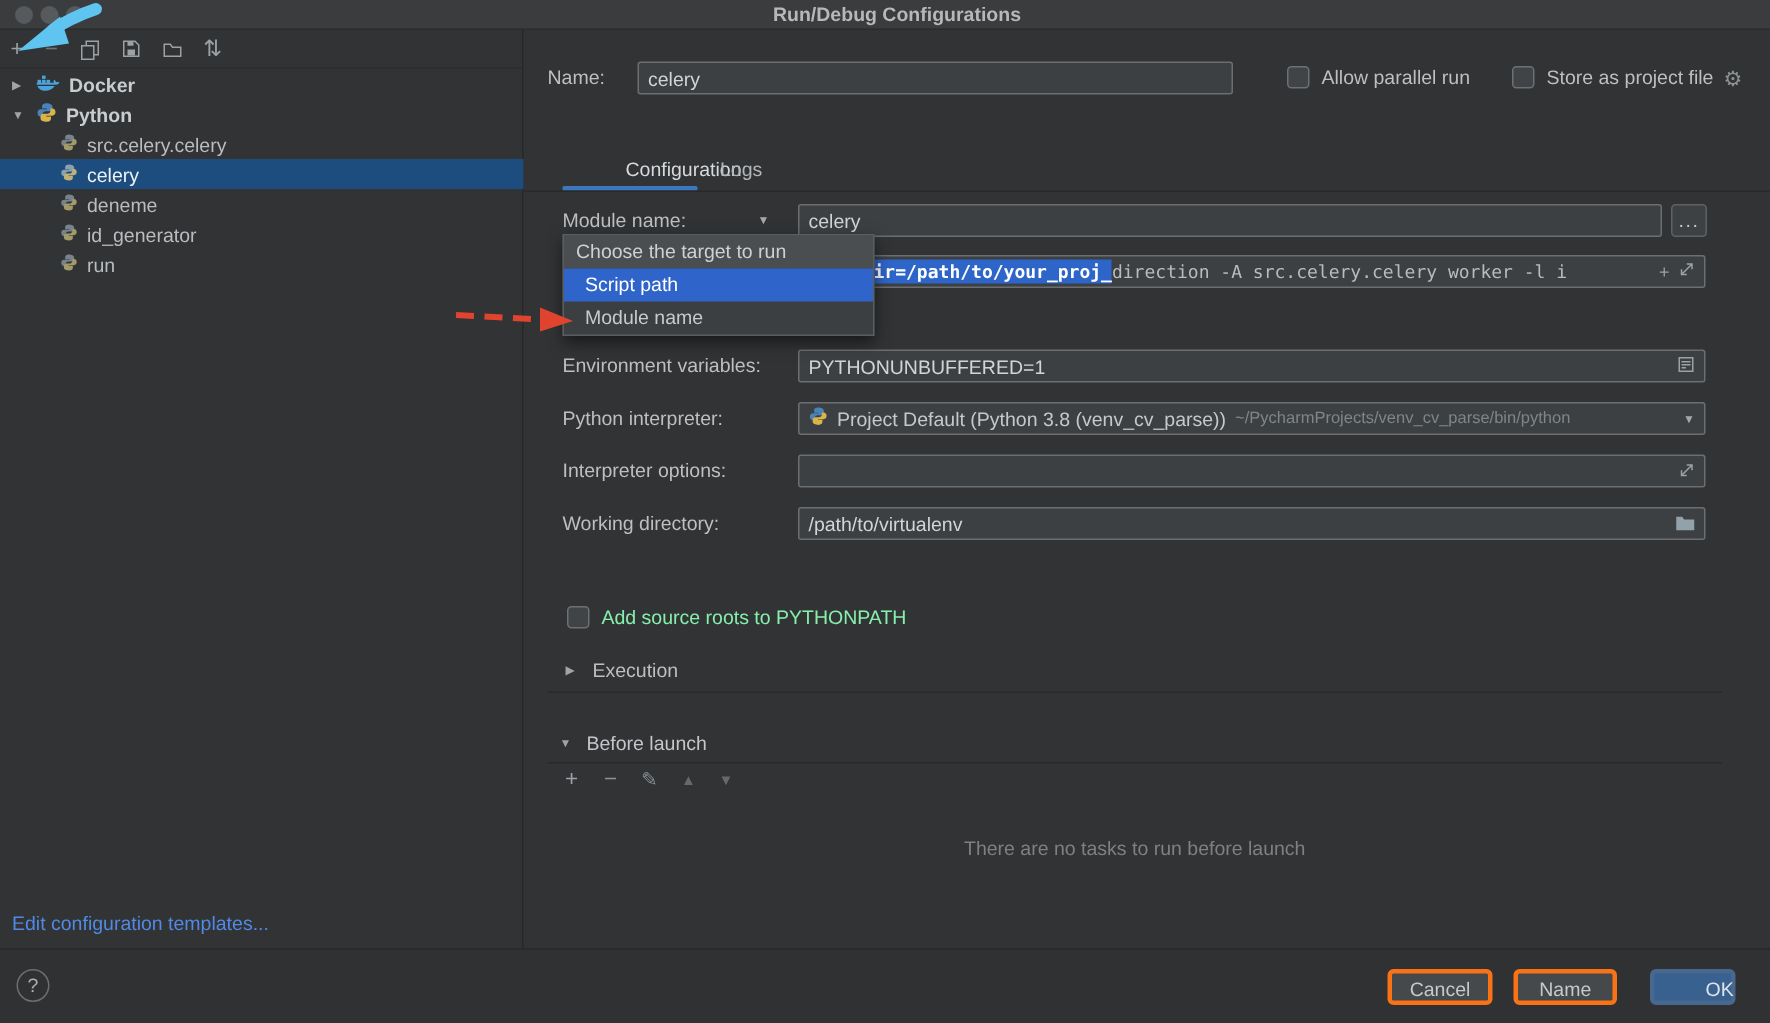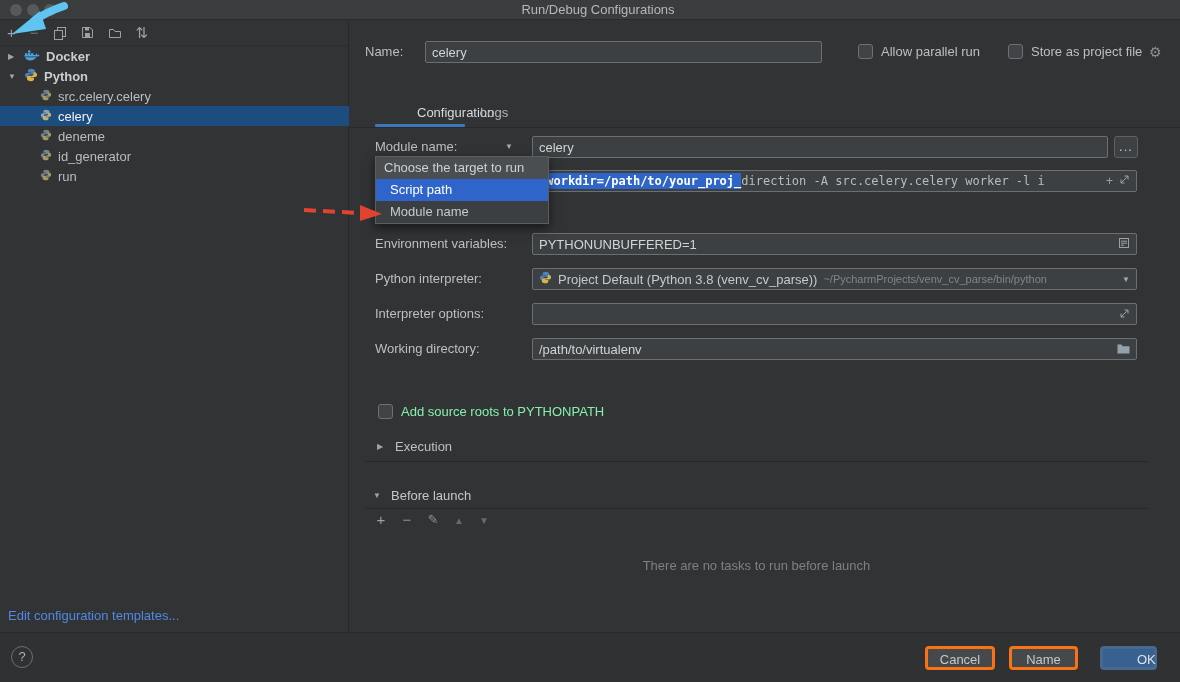--- a/index.html
+++ b/index.html
@@ -6,21 +6,21 @@
   html,body { background:#1e1f21; }
   #app {
     position:relative; width:1180px; height:682px; overflow:hidden;
     background:#313335; font-family:"Liberation Sans",sans-serif;
     font-size:13px; color:#bdbfc1;
   }
   
   .titlebar { position:absolute; top:0; left:0; width:1180px; height:20px;
     background:#3a3c3d; border-bottom:1px solid #2a2c2d; }
   .titlebar .title { position:absolute; left:16px; right:0; top:0; height:20px;
-    line-height:20px; text-align:center; font-weight:400; color:#b5b9bb; }
+    line-height:20px; text-align:center; font-weight:700; color:#b5b9bb; }
   .tl { position:absolute; top:4px; width:12px; height:12px; border-radius:50%;
     background:#565a5c; }
   
   .sidebar { position:absolute; top:20px; left:0; width:349px; height:612px;
     background:#313335; border-right:1px solid #262829; }
   .sb-toolbar { position:absolute; top:0; left:0; right:0; height:26px;
     display:flex; align-items:center; padding-left:7px; gap:14px;
     border-bottom:1px solid #2a2c2d; }
   .tbi { color:#9ba1a5; font-size:15px; line-height:16px; display:inline-flex;
     align-items:center; cursor:default; }
@@ -52,21 +52,21 @@
   .tab.active { color:#d7dadc;margin-left:40px; }
   .tab.inactive { color:#b3b7b9; }
   .tab-underline { position:absolute; height:3px; background:#3c77bd; border-radius:1px; }
   .hdiv { position:absolute; height:1px; background:#27292b; }
   .cb-row { position:absolute; display:flex; align-items:center; gap:8px; height:16px; }
   .cb { width:15px; height:15px; border:1px solid #6d7174; border-radius:3px;
     background:#404446; flex:0 0 auto; }
   .section-row { position:absolute; display:flex; align-items:center; gap:8px; height:18px; }
   .empty-text { position:absolute; text-align:center; color:#7d8184; }
   
-  .popup { position:absolute; left:375px; top:156px; width:174px; z-index:10;
+  .popup { position:absolute; left:375px; top:156px; width:208px; z-index:10;
     background:#3c3f41; border:1px solid #5b5e60; box-shadow:0 4px 10px rgba(0,0,0,.55); }
   .popup-header { height:22px; line-height:22px; padding:0 8px; background:#4b4e50; color:#ced1d3; }
   .popup-item { height:22px; line-height:22px; padding:0 14px; color:#c7c9cb; }
   .popup-item.selected { background:#2f65ca; color:#ffffff; }
   
   .footer { position:absolute; top:632px; left:0; width:1180px; height:50px;
     background:#2f3133; border-top:1px solid #27292b; }
   .help-btn { position:absolute; left:11px; top:13px; width:22px; height:22px;
     border:1px solid #6b6f72; border-radius:50%; color:#aab0b3; text-align:center;
     line-height:20px; font-size:13px; }

